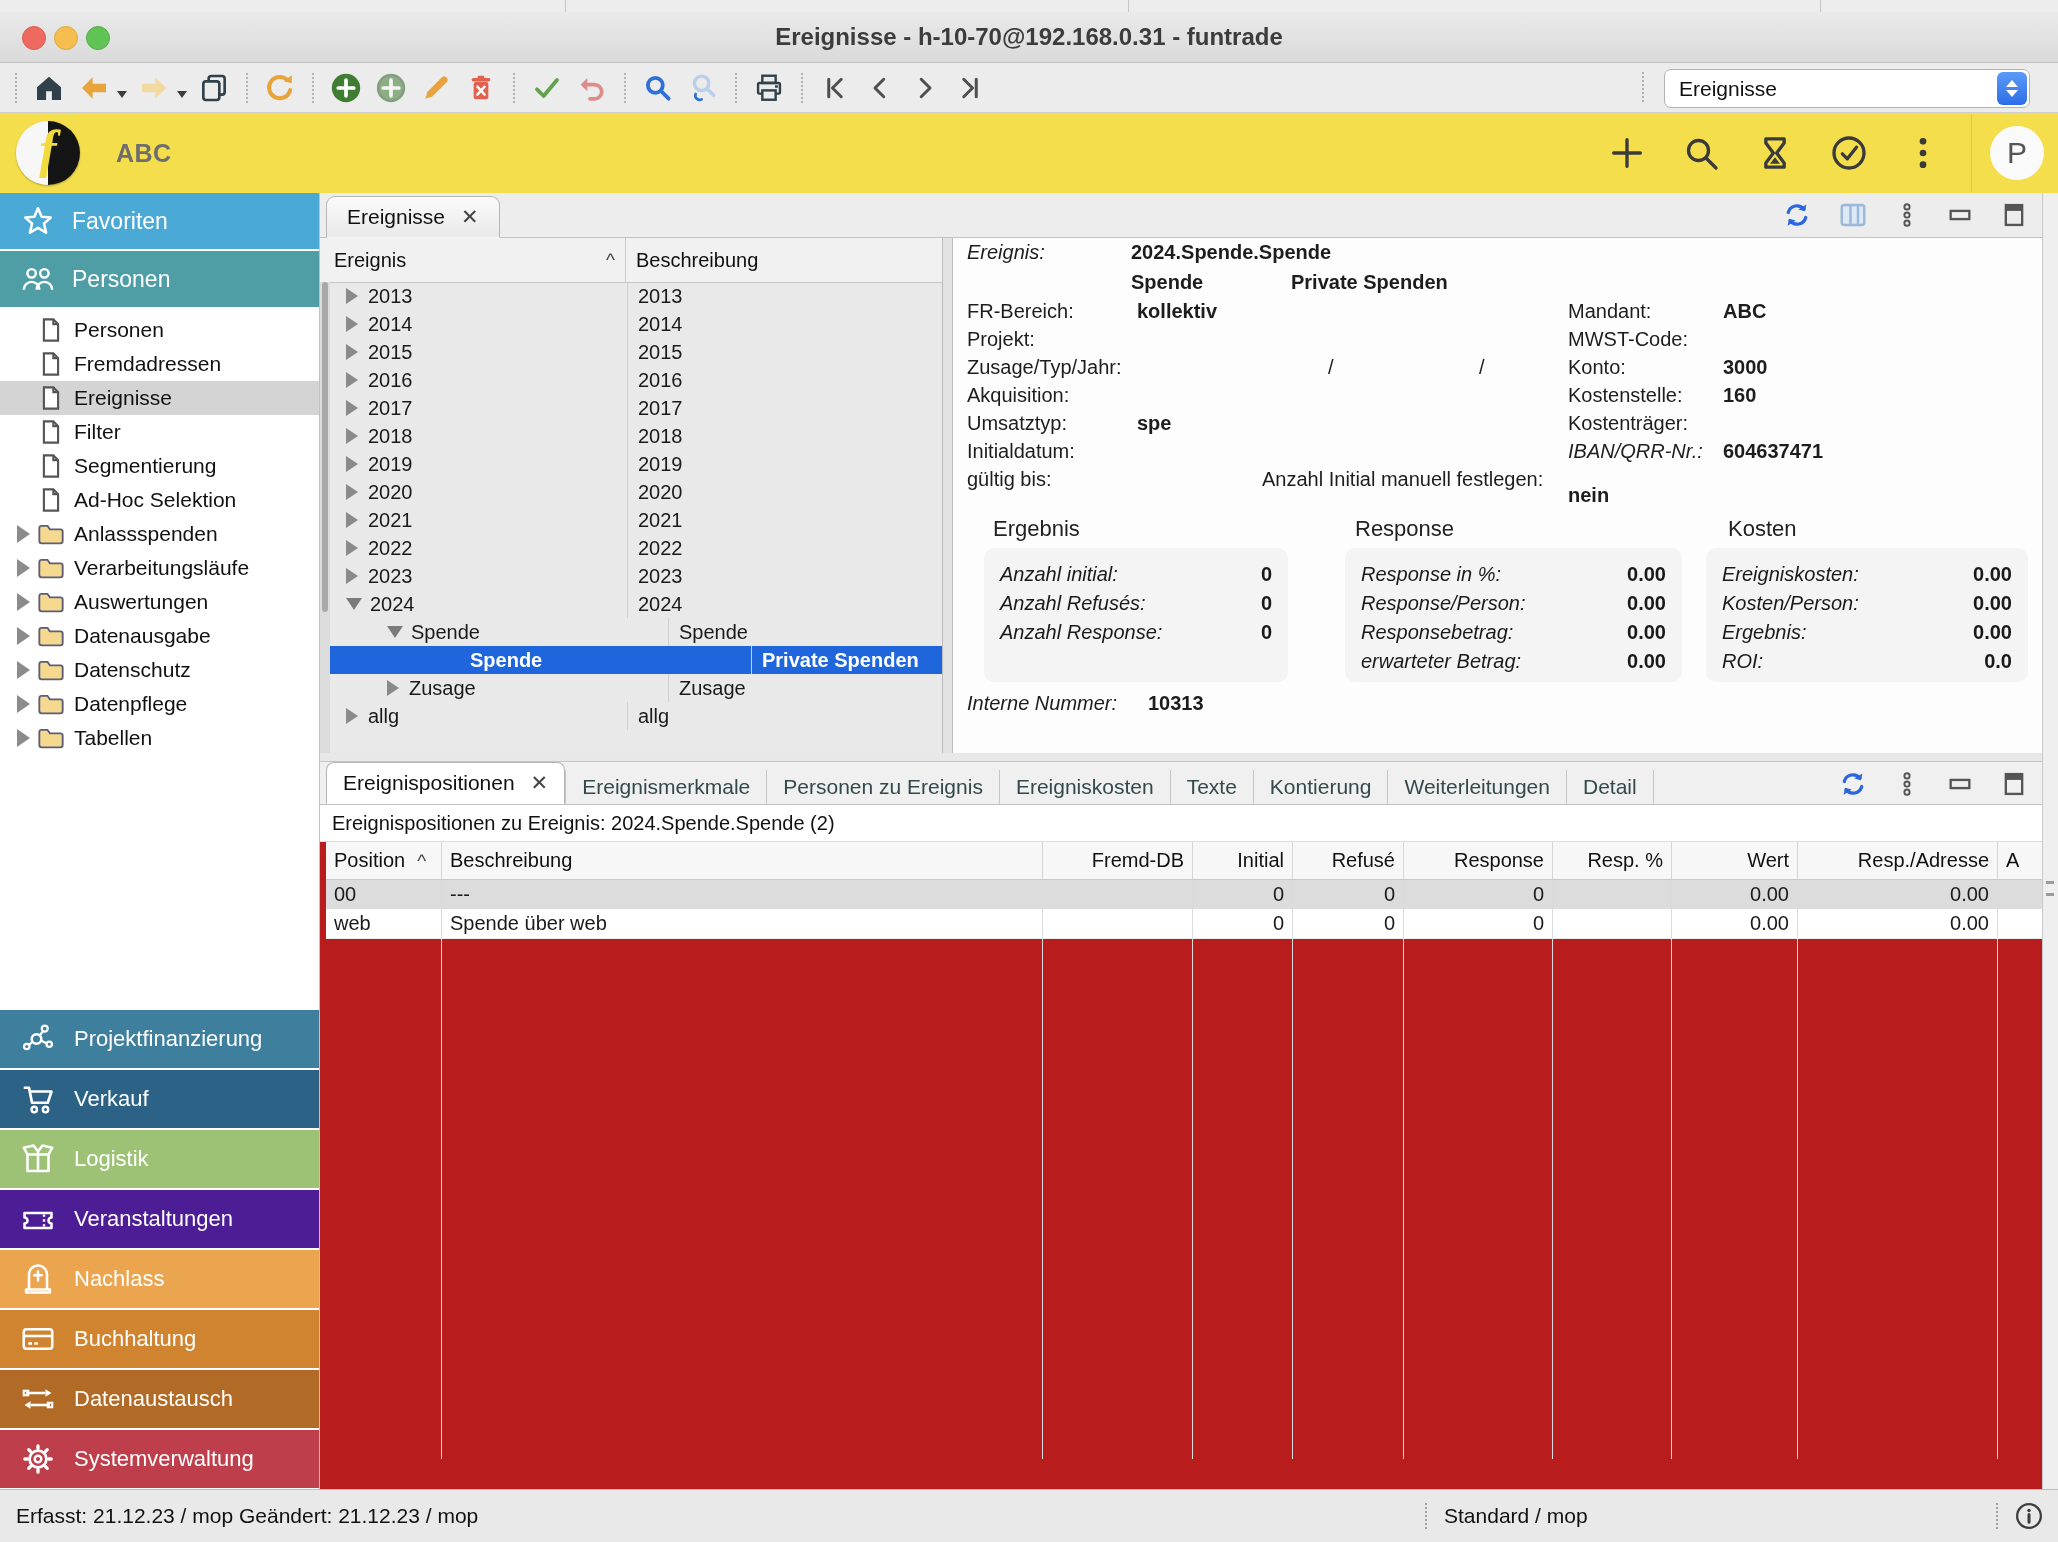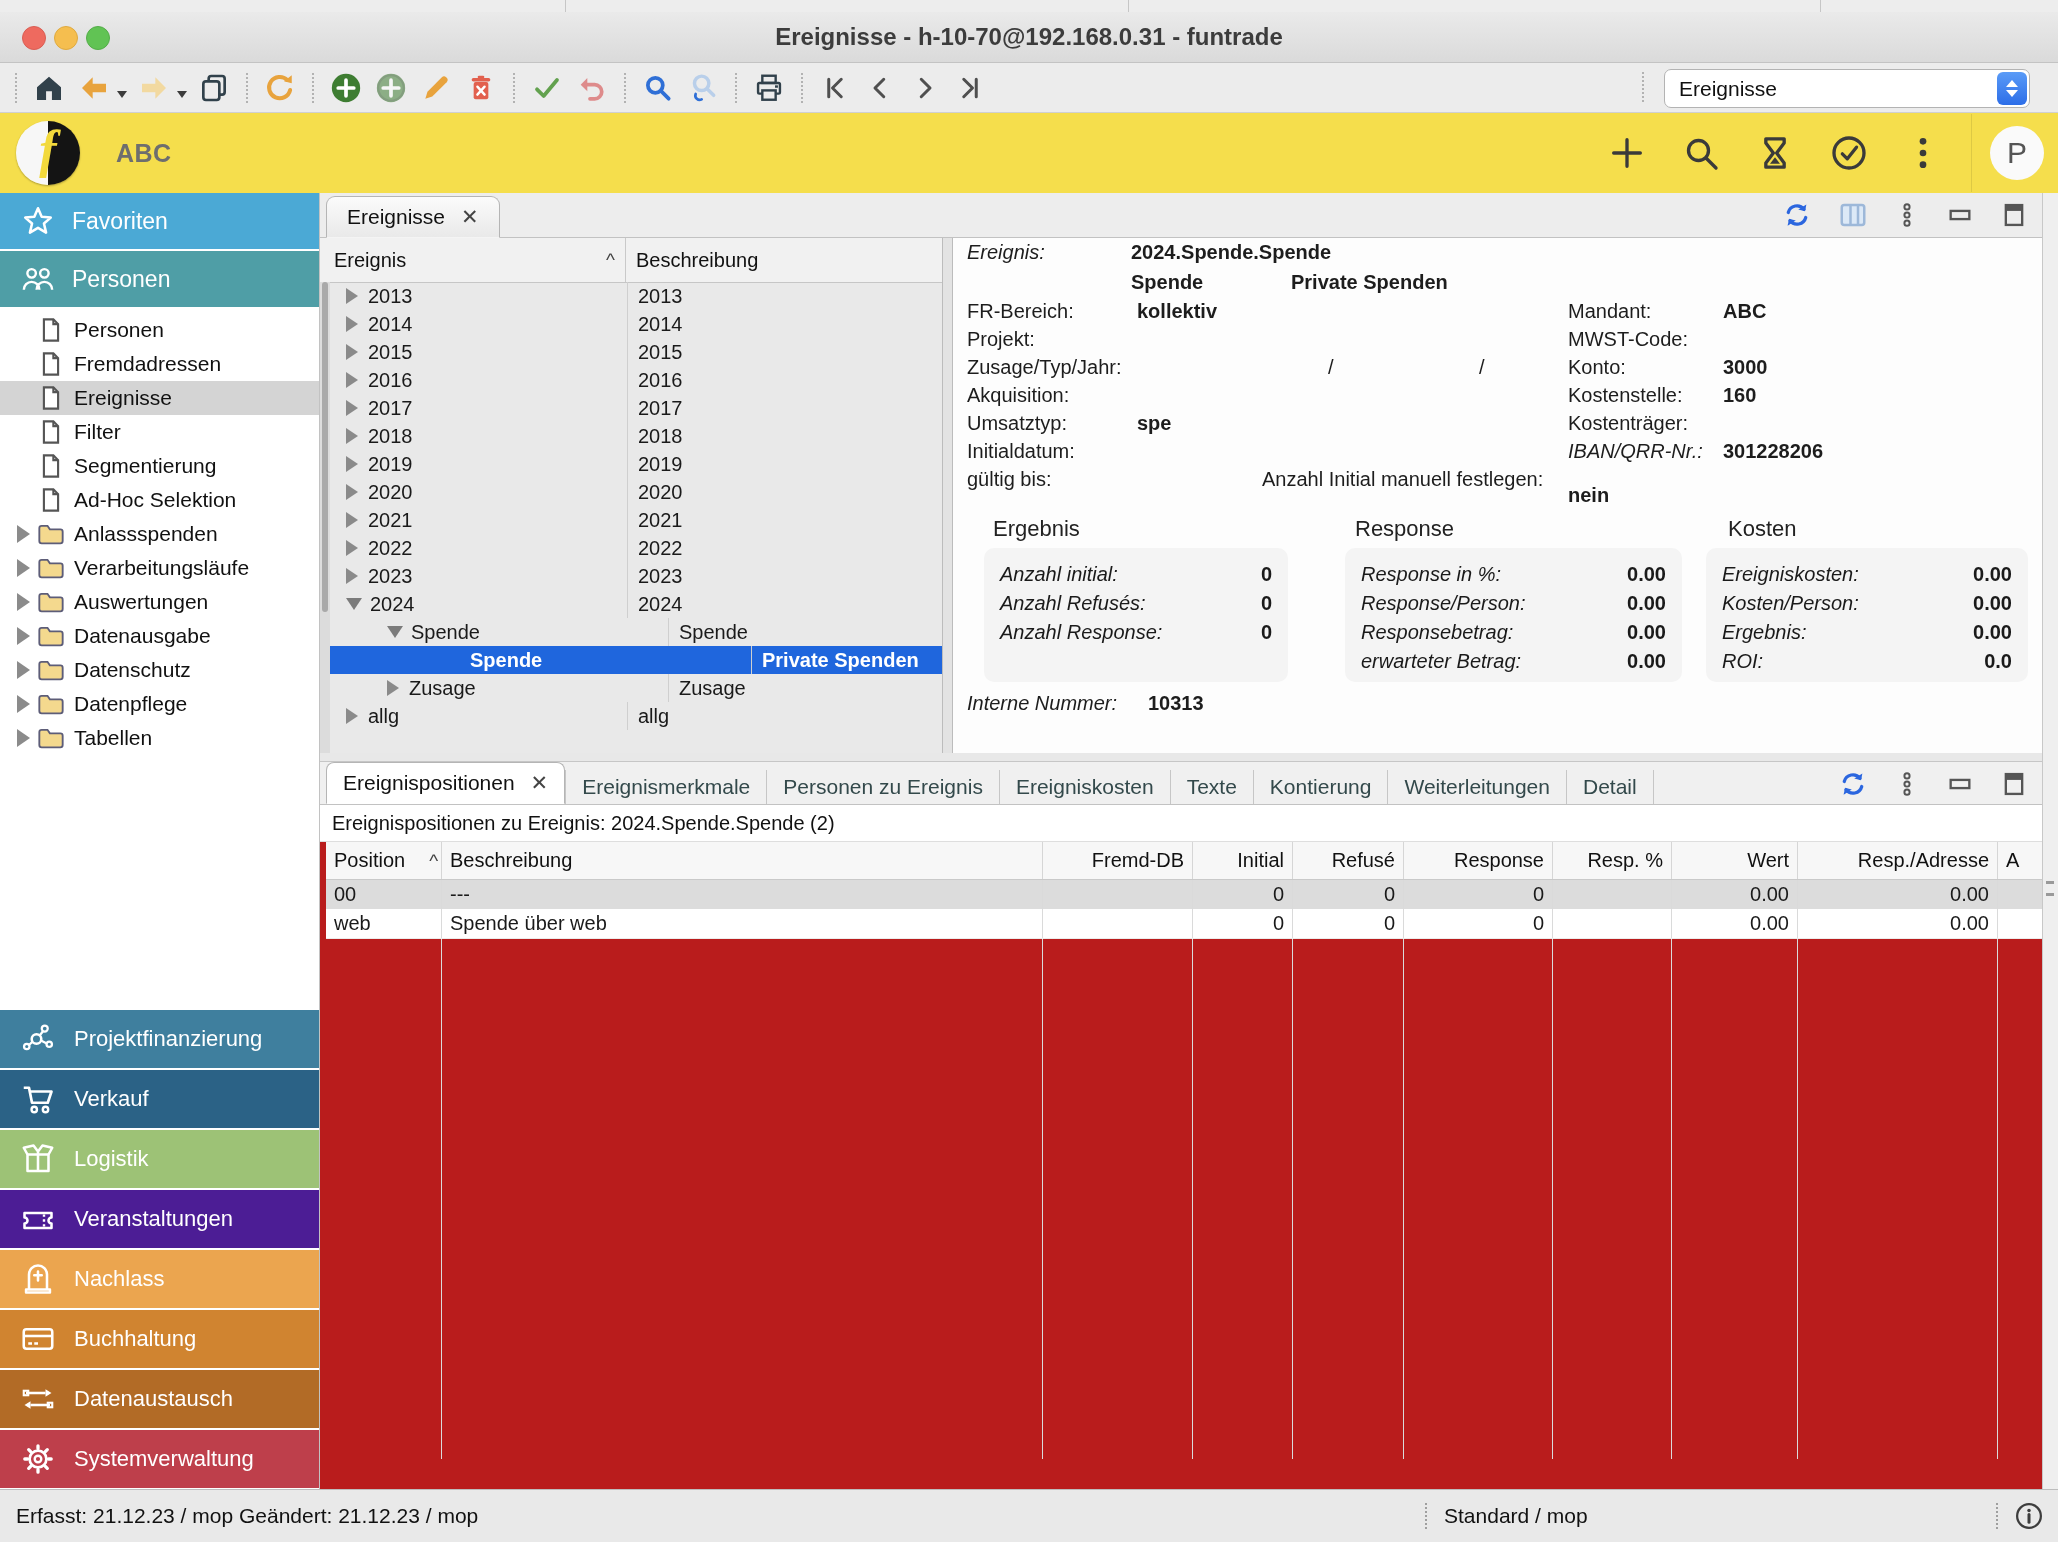--- a/index.html
+++ b/index.html
@@ -122,21 +122,21 @@
 
   
   .panel-bottom{position:absolute;left:0;top:569px;right:0;bottom:0;background:#b91c1c;}
   .tabs2{position:relative;height:42px;background:#f0f0f0;border-bottom:1px solid #c2c2c2;display:flex;align-items:flex-end;padding-left:6px;}
   .tab2{height:34px;display:flex;align-items:center;padding:0 16px;font-size:21px;color:#33494b;border-right:1px solid #c6c6c6;}
   .tab2.first{border-left:1px solid #c6c6c6;}
   .tab2.active{height:40px;background:#fff;border:1px solid #b5b5b5;border-bottom:1px solid #fff;border-radius:8px 8px 0 0;gap:16px;color:#111;}
   .subtitle{height:36px;line-height:36px;padding-left:12px;background:#fff;border-bottom:1px solid #dedede;font-size:20px;color:#111;}
   .grid{display:grid;grid-template-columns:116px 601px 150px 100px 111px 149px 119px 126px 200px auto;margin-left:6px;}
   .ghead{height:37px;background:#f7f7f7;border-bottom:1px solid #c9c9c9;font-size:20px;color:#111;}
-  .ghead>div{display:flex;align-items:center;border-right:1px solid #d6d6d6;padding:0 8px;gap:12px;}
+  .ghead>div{display:flex;align-items:center;border-right:1px solid #d6d6d6;padding:0 8px;}
   .ghead>div.num{justify-content:flex-end;}
   .ghead>div:last-child{border-right:none;}
   .grow2{height:29px;font-size:20px;}
   .grow2>div{display:flex;align-items:center;border-right:1px solid #dadada;padding:0 8px;overflow:hidden;}
   .grow2>div.num{justify-content:flex-end;}
   .grow2>div:last-child{border-right:none;}
   .grow2.alt{background:#dcdcdc;}
   .grow2.plain{background:#fff;border-bottom:1px solid #ececec;}
   .gfill{height:520px;}
   .gfill>div{border-right:1px solid #dadada;}
@@ -786,21 +786,21 @@
 
               <span class="dl" style="top:59px;left:615px">Mandant:</span>
               <span class="dl bd" style="top:59px;left:770px">ABC</span>
               <span class="dl" style="top:87px;left:615px">MWST-Code:</span>
               <span class="dl" style="top:115px;left:615px">Konto:</span>
               <span class="dl bd" style="top:115px;left:770px">3000</span>
               <span class="dl" style="top:143px;left:615px">Kostenstelle:</span>
               <span class="dl bd" style="top:143px;left:770px">160</span>
               <span class="dl" style="top:171px;left:615px">Kostenträger:</span>
               <span class="dl it" style="top:199px;left:615px">IBAN/QRR-Nr.:</span>
-              <span class="dl bd" style="top:199px;left:770px">301228206</span>
+              <span class="dl bd" style="top:199px;left:770px">604637471</span>
 
               <span class="gtitle" style="left:40px">Ergebnis</span>
               <span class="gtitle" style="left:402px">Response</span>
               <span class="gtitle" style="left:775px">Kosten</span>
 
               <div class="gbox" style="left:31px;width:304px">
                 <div class="grow">
                     <span class="gl">Anzahl initial:</span>
                     <span class="gv">0</span>
                   </div>

